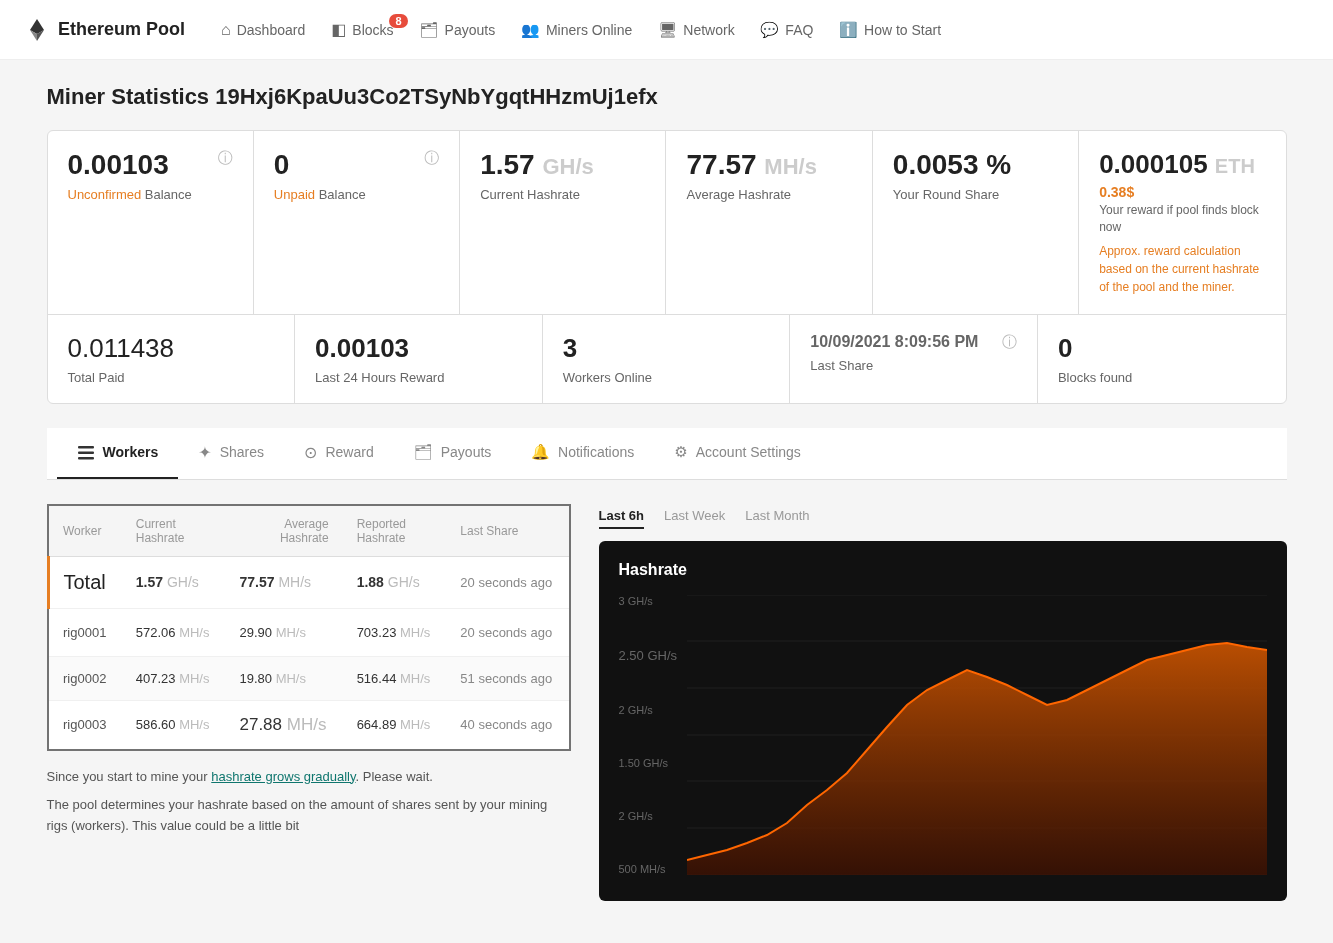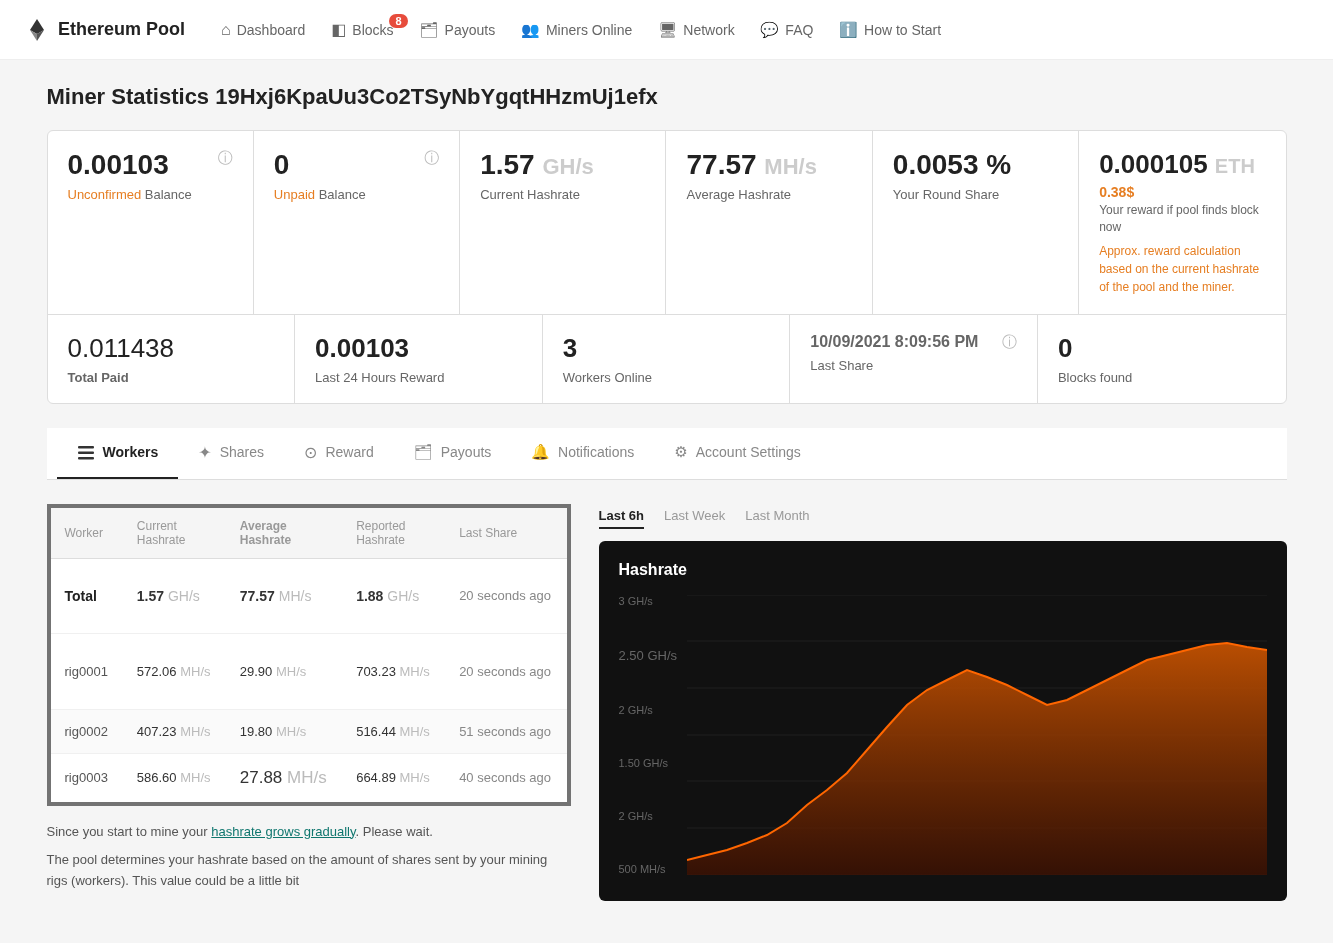--- a/index.html
+++ b/index.html
@@ -94,21 +94,21 @@
         <div style="color:#e67e22;font-size:14px;font-weight:600;margin-top:4px;">0.38$</div>
         <div style="color:#666;font-size:12px;margin-top:2px;line-height:1.4;">Your reward if pool finds block now</div>
         <div style="color:#e67e22;font-size:12px;margin-top:6px;line-height:1.5;">Approx. reward calculation based on the current hashrate of the pool and the miner.</div>
       </div>
     </div>
 
     <div style="display:grid;grid-template-columns:1fr 1fr 1fr 1fr 1fr;border-top:1px solid #ddd;">
 
       <div style="padding:18px 20px;border-right:1px solid #ddd;">
         <div style="font-size:26px;font-weight:400;color:#222;">0.011438</div>
-        <div style="font-size:13px;color:#666;margin-top:6px;font-weight:bold;">Total Paid</div>
+        <div style="font-size:13px;color:#666;margin-top:6px;">Total Paid</div>
       </div>
 
       <div style="padding:18px 20px;border-right:1px solid #ddd;">
         <div style="font-size:26px;font-weight:700;color:#222;">0.00103</div>
         <div style="font-size:13px;color:#666;margin-top:6px;">Last 24 Hours Reward</div>
       </div>
 
       <div style="padding:18px 20px;border-right:1px solid #ddd;">
         <div style="font-size:26px;font-weight:700;color:#222;">3</div>
         <div style="font-size:13px;color:#666;margin-top:6px;">Workers Online</div>
@@ -164,45 +164,45 @@
 
     <div style="display:flex;align-items:center;gap:8px;padding:14px 20px;color:#888;cursor:pointer;border-bottom:2px solid transparent;font-size:14px;">
       <span style="font-size:15px;">⚙</span>
       <span>Account Settings</span>
     </div>
   </div>
 
   <div style="display:grid;grid-template-columns:1fr 1fr;gap:28px;">
 
     <div>
-      <table style="width:100%;border-collapse:collapse;background:#fff;border:4px solid #737373;border-radius:4px;">
+      <table style="width:100%;border-collapse:collapse;background:#fff;border:2px solid #737373;border-radius:4px;">
         <thead>
           <tr style="background:#f5f5f5;">
             <th style="padding:11px 14px;text-align:left;color:#999;font-weight:500;font-size:12px;border-bottom:1px solid #ddd;">Worker</th>
             <th style="padding:11px 14px;text-align:left;color:#999;font-weight:500;font-size:12px;border-bottom:1px solid #ddd;">Current<br>Hashrate</th>
-            <th style="padding:11px 14px;text-align:left;color:#999;font-weight:700;font-size:12px;border-bottom:1px solid #ddd;">Average<br>Hashrate</th>
+            <th style="padding:11px 14px;text-align:right;color:#999;font-weight:400;font-size:12px;border-bottom:1px solid #ddd;">Average<br>Hashrate</th>
             <th style="padding:11px 14px;text-align:left;color:#999;font-weight:500;font-size:12px;border-bottom:1px solid #ddd;">Reported<br>Hashrate</th>
             <th style="padding:11px 14px;text-align:left;color:#999;font-weight:500;font-size:12px;border-bottom:1px solid #ddd;">Last Share</th>
           </tr>
         </thead>
         <tbody>
 
           <tr style="border-left:3px solid #e67e22;background:#fff;">
-            <td style="padding:29px 14px;font-weight:700;color:#222;font-size:14px;border-bottom:1px solid #f0f0f0;">Total</td>
+            <td style="padding:14px 14px;font-weight:400;color:#222;font-size:20px;border-bottom:1px solid #f0f0f0;">Total</td>
             <td style="padding:14px 14px;font-size:14px;border-bottom:1px solid #f0f0f0;"><strong>1.57</strong> <span style="color:#bbb;">GH/s</span></td>
             <td style="padding:14px 14px;font-size:14px;border-bottom:1px solid #f0f0f0;"><strong>77.57</strong> <span style="color:#bbb;">MH/s</span></td>
             <td style="padding:14px 14px;font-size:14px;border-bottom:1px solid #f0f0f0;"><strong>1.88</strong> <span style="color:#bbb;">GH/s</span></td>
             <td style="padding:14px 14px;font-size:13px;color:#888;border-bottom:1px solid #f0f0f0;">20 seconds ago</td>
           </tr>
 
           <tr style="background:#fff;">
             <td style="padding:14px 14px;font-size:13px;color:#555;border-bottom:1px solid #f0f0f0;">rig0001</td>
             <td style="padding:14px 14px;font-size:13px;border-bottom:1px solid #f0f0f0;">572.06 <span style="color:#bbb;">MH/s</span></td>
             <td style="padding:14px 14px;font-size:13px;border-bottom:1px solid #f0f0f0;">29.90 <span style="color:#bbb;">MH/s</span></td>
-            <td style="padding:30px 14px;font-size:13px;border-bottom:1px solid #f0f0f0;">703.23 <span style="color:#bbb;">MH/s</span></td>
+            <td style="padding:16px 14px;font-size:13px;border-bottom:1px solid #f0f0f0;">703.23 <span style="color:#bbb;">MH/s</span></td>
             <td style="padding:14px 14px;font-size:13px;color:#888;border-bottom:1px solid #f0f0f0;">20 seconds ago</td>
           </tr>
 
           <tr style="background:#fafafa;">
             <td style="padding:14px 14px;font-size:13px;color:#555;border-bottom:1px solid #f0f0f0;">rig0002</td>
             <td style="padding:14px 14px;font-size:13px;border-bottom:1px solid #f0f0f0;">407.23 <span style="color:#bbb;">MH/s</span></td>
             <td style="padding:14px 14px;font-size:13px;border-bottom:1px solid #f0f0f0;">19.80 <span style="color:#bbb;">MH/s</span></td>
             <td style="padding:14px 14px;font-size:13px;border-bottom:1px solid #f0f0f0;">516.44 <span style="color:#bbb;">MH/s</span></td>
             <td style="padding:14px 14px;font-size:13px;color:#888;border-bottom:1px solid #f0f0f0;">51 seconds ago</td>
           </tr>

